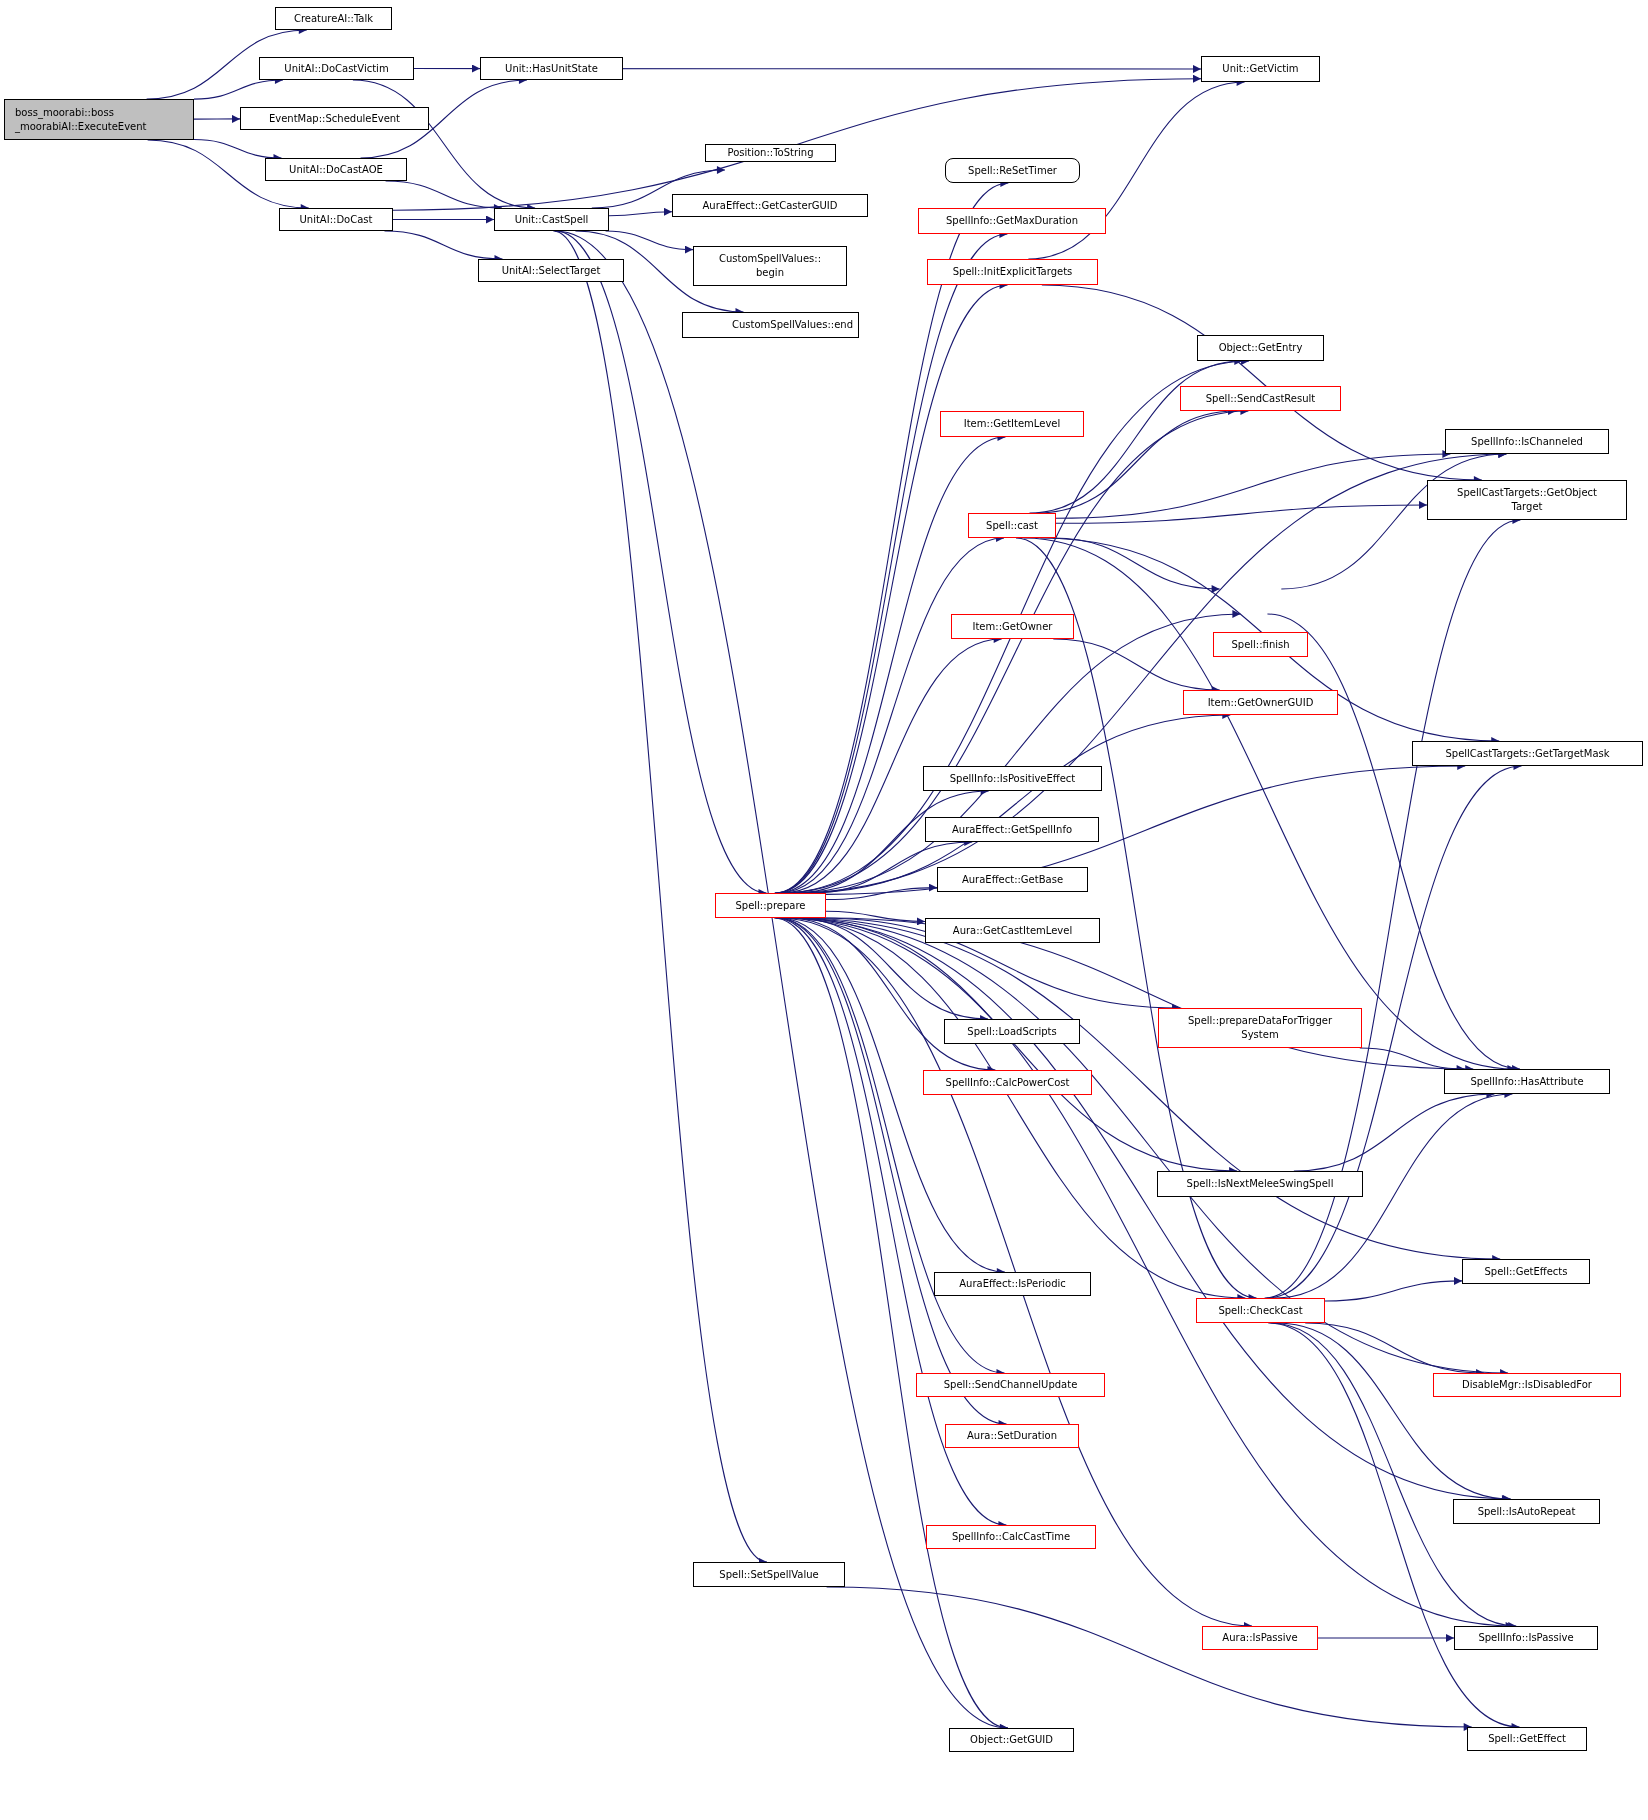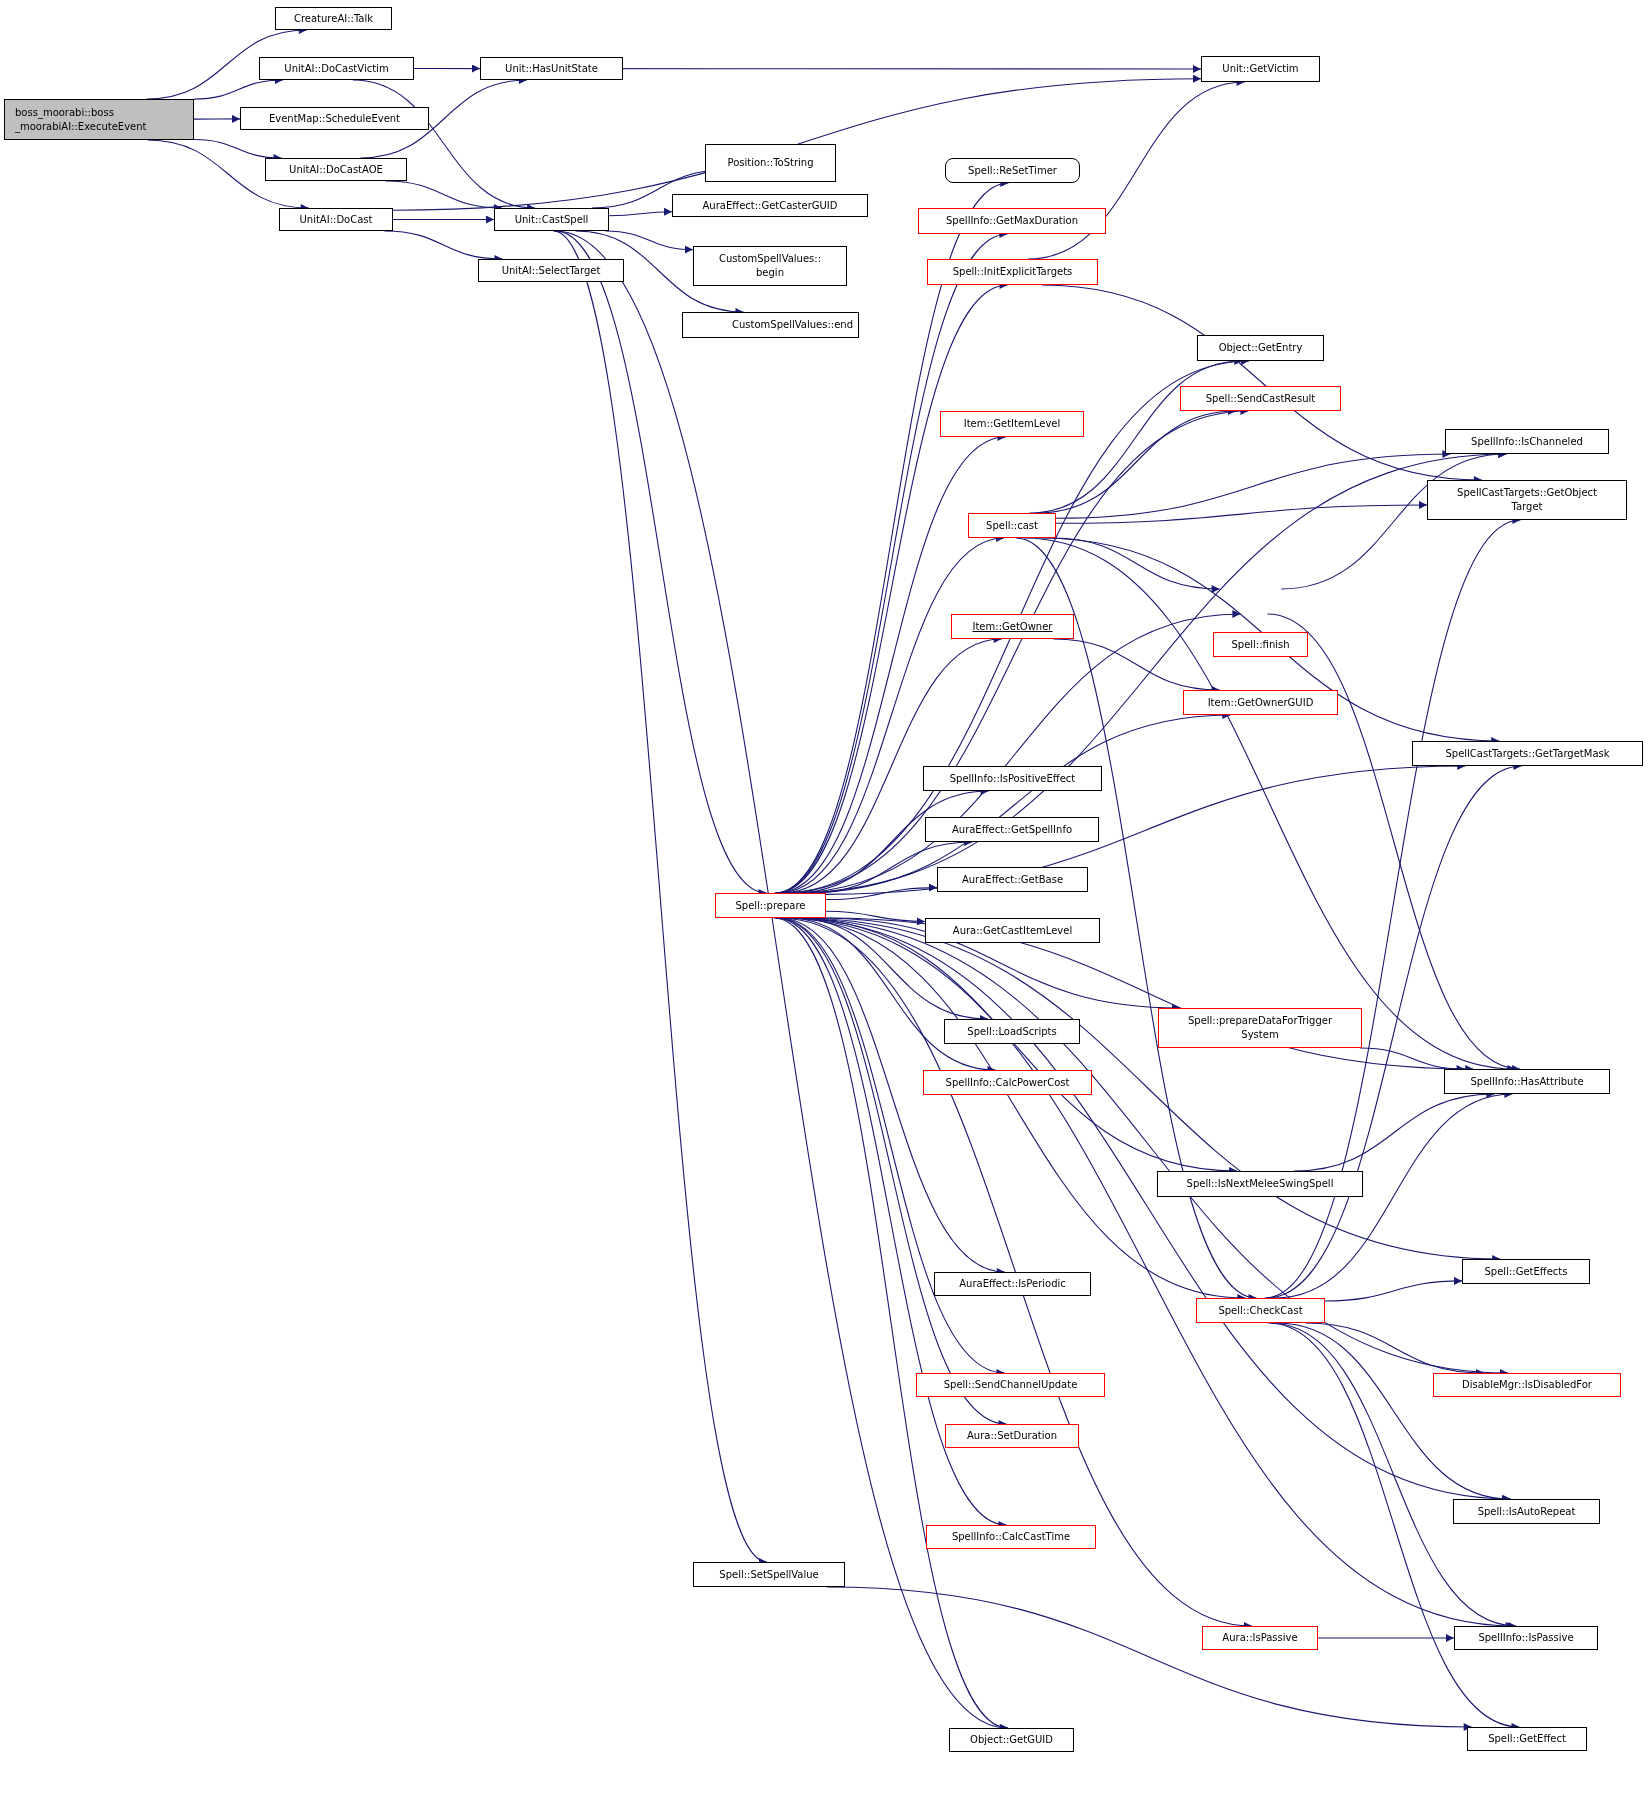--- a/index.html
+++ b/index.html
@@ -107,37 +107,37 @@
 _moorabiAI::ExecuteEvent</span></div>
     <div class="node" style="left: 275px; top: 7px; width: 117px; height: 23px;"><span>CreatureAI::Talk</span></div>
     <div class="node" style="left: 259px; top: 57px; width: 155px; height: 23px;"><span>UnitAI::DoCastVictim</span></div>
     <div class="node" style="left: 480px; top: 57px; width: 143px; height: 23px;"><span>Unit::HasUnitState</span></div>
     <div class="node" style="left: 1201px; top: 56px; width: 119px; height: 26px;"><span>Unit::GetVictim</span></div>
     <div class="node" style="left: 240px; top: 107px; width: 189px; height: 23px;"><span>EventMap::ScheduleEvent</span></div>
     <div class="node" style="left: 265px; top: 158px; width: 142px; height: 23px;"><span>UnitAI::DoCastAOE</span></div>
     <div class="node" style="left: 279px; top: 208px; width: 114px; height: 23px;"><span>UnitAI::DoCast</span></div>
     <div class="node" style="left: 494px; top: 208px; width: 115px; height: 23px;"><span>Unit::CastSpell</span></div>
     <div class="node" style="left: 478px; top: 259px; width: 146px; height: 23px;"><span>UnitAI::SelectTarget</span></div>
-    <div class="node" style="left: 705px; top: 144px; width: 131px; height: 38px;"><span>Position::ToString</span></div>
+    <div class="node" style="left: 705px; top: 144px; width: 131px; height: 18px;"><span>Position::ToString</span></div>
     <div class="node" style="left: 672px; top: 194px; width: 196px; height: 23px;"><span>AuraEffect::GetCasterGUID</span></div>
     <div class="node" style="left: 693px; top: 246px; width: 154px; height: 40px;"><span>CustomSpellValues::
 begin</span></div>
     <div class="node" style="left: 682px; top: 312px; width: 177px; height: 26px; padding-left: 44px;"><span>CustomSpellValues::end</span></div>
     <div class="node" style="left: 945px; top: 158px; width: 135px; height: 25px; border-radius: 8px;"><span>Spell::ReSetTimer</span></div>
     <div class="node red" style="left: 918px; top: 208px; width: 188px; height: 26px;"><span>SpellInfo::GetMaxDuration</span></div>
     <div class="node red" style="left: 927px; top: 259px; width: 171px; height: 26px;"><span>Spell::InitExplicitTargets</span></div>
     <div class="node" style="left: 1197px; top: 335px; width: 127px; height: 26px;"><span>Object::GetEntry</span></div>
     <div class="node red" style="left: 1180px; top: 386px; width: 161px; height: 25px;"><span>Spell::SendCastResult</span></div>
     <div class="node red" style="left: 940px; top: 411px; width: 144px; height: 26px;"><span>Item::GetItemLevel</span></div>
     <div class="node" style="left: 1445px; top: 429px; width: 164px; height: 25px;"><span>SpellInfo::IsChanneled</span></div>
     <div class="node" style="left: 1427px; top: 480px; width: 200px; height: 40px;"><span>SpellCastTargets::GetObject
 Target</span></div>
     <div class="node red" style="left: 968px; top: 513px; width: 88px; height: 25px;"><span>Spell::cast</span></div>
     <div class="node red" style="left: 1213px; top: 589px; width: 95px; height: 25px; margin-top: 43px;"><span>Spell::finish</span></div>
-    <div class="node red" style="left: 951px; top: 614px; width: 123px; height: 25px; text-decoration: underline;"><span>Item::GetOwner</span></div>
+    <div class="node red" style="left: 951px; top: 614px; width: 123px; height: 25px;"><span>Item::GetOwner</span></div>
     <div class="node red" style="left: 1183px; top: 690px; width: 155px; height: 25px;"><span>Item::GetOwnerGUID</span></div>
     <div class="node" style="left: 1412px; top: 741px; width: 231px; height: 25px;"><span>SpellCastTargets::GetTargetMask</span></div>
     <div class="node" style="left: 923px; top: 766px; width: 179px; height: 25px;"><span>SpellInfo::IsPositiveEffect</span></div>
     <div class="node" style="left: 925px; top: 817px; width: 174px; height: 25px;"><span>AuraEffect::GetSpellInfo</span></div>
     <div class="node" style="left: 937px; top: 867px; width: 151px; height: 25px;"><span>AuraEffect::GetBase</span></div>
     <div class="node red" style="left: 715px; top: 893px; width: 111px; height: 25px;"><span>Spell::prepare</span></div>
     <div class="node" style="left: 925px; top: 918px; width: 175px; height: 25px;"><span>Aura::GetCastItemLevel</span></div>
     <div class="node red" style="left: 1158px; top: 1008px; width: 204px; height: 40px;"><span>Spell::prepareDataForTrigger
 System</span></div>
     <div class="node" style="left: 944px; top: 1019px; width: 136px; height: 25px;"><span>Spell::LoadScripts</span></div>

